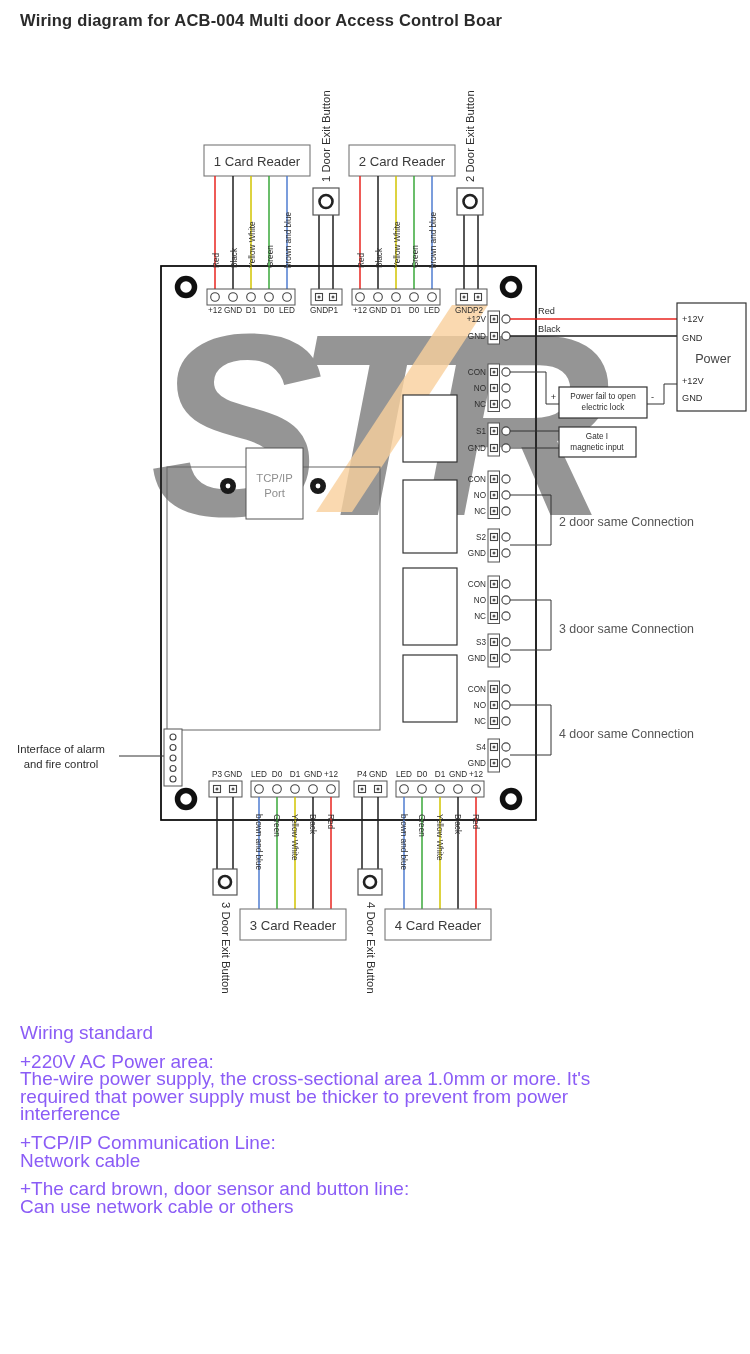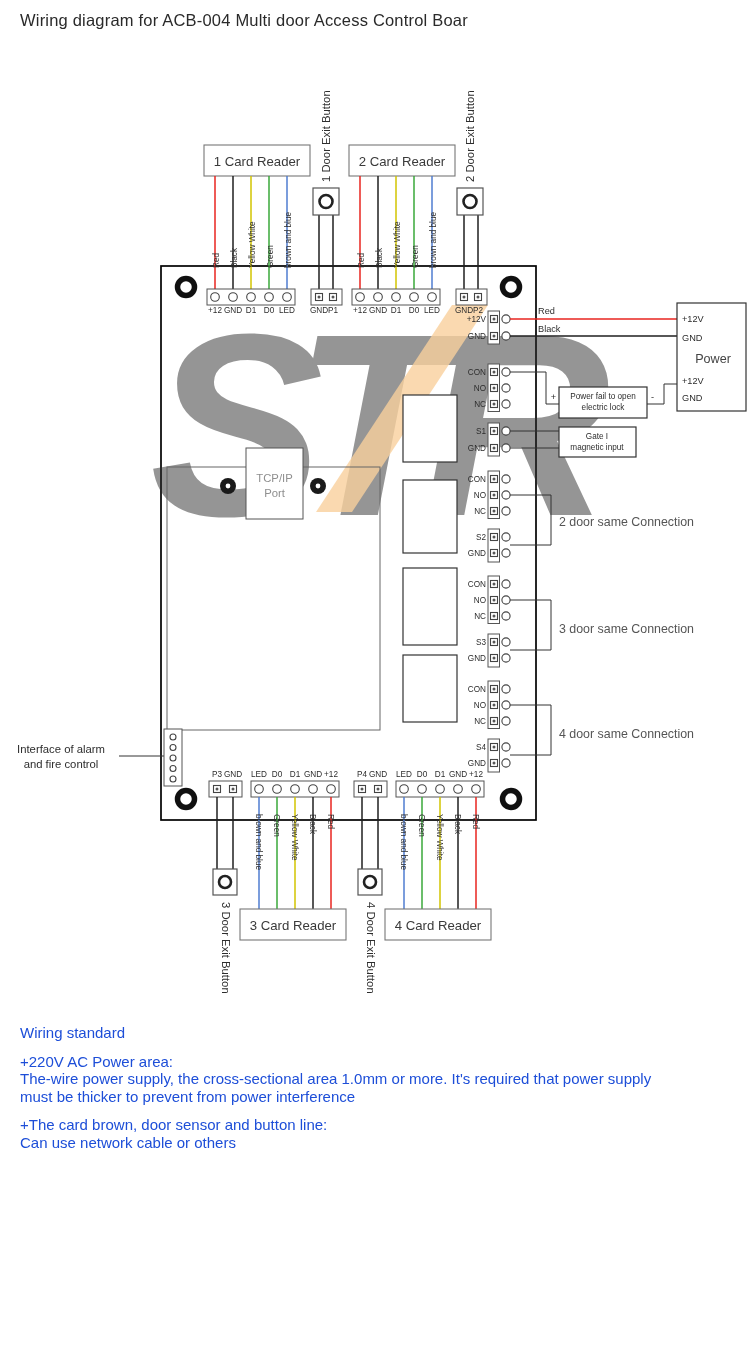--- a/index.html
+++ b/index.html
@@ -1,19 +1,19 @@
 <!DOCTYPE html>
 <html><head>
 <meta charset="utf-8">
 <style>
   html,body { margin:0; padding:0; background:#fff; }
   .page { position:relative; width:750px; height:1354px; background:#fff;
           font-family:"Liberation Sans", sans-serif; overflow:hidden; }
   .title { position:absolute; left:20px; top:11px; margin:0; font-size:16.5px;
-           font-weight:400; color:#2a2a2a; letter-spacing:.2px; }
+           font-weight:700; color:#2a2a2a; letter-spacing:.2px; }
   svg.diagram { position:absolute; left:0; top:0; }
   svg text { font-family:"Liberation Sans", sans-serif; fill:#2d2d2d; }
   .t8  { font-size:8.2px; }
   .t9  { font-size:9.2px; }
   .t11 { font-size:11.3px; }
   .t12 { font-size:12.4px; fill:#555; }
   .t13 { font-size:13.2px; fill:#3a3a3a; }
   .tp  { font-size:12.6px; fill:#444; }
   .mid { text-anchor:middle; }
   .end { text-anchor:end; }
@@ -25,22 +25,22 @@
   .inner { fill:none; stroke:#666; stroke-width:1; }
   .term  { fill:#fff; stroke:#444; stroke-width:1.1; }
   .dot   { fill:#555; stroke:none; }
   .hole  { fill:#fff; stroke:#101010; stroke-width:5.5; }
   .wire  { fill:none; stroke-width:1.5; }
   .thin  { fill:none; stroke:#333; stroke-width:1; }
   .btn   { fill:#fff; stroke:#555; stroke-width:1.2; }
   .btn-c { fill:#fff; stroke:#222; stroke-width:2.6; }
   .ring  { fill:#1a1a1a; stroke:none; }
   .ringc { fill:#fff; stroke:none; }
-  .notes { position:absolute; left:20px; top:1024px; width:640px; font-size:15px;
-           line-height:17.6px; color:#1d4ed8; }
+  .notes { position:absolute; left:20px; top:1024px; width:640px; font-size:19px;
+           line-height:17.6px; color:#8b5cf6; }
   .notes .para { margin-bottom:11px; }
 </style>
 </head>
 <body>
 
 <div class="page">
 
   <h1 class="title">Wiring diagram for ACB-004 Multi door Access Control Boar</h1>
 
   <svg class="diagram" width="750" height="1020" viewBox="0 0 750 1020">
@@ -415,18 +415,22 @@
     <div class="para">
       <div>Wiring standard</div>
     </div>
     <div class="para">
       <div>+220V AC Power area:</div>
       <div>The-wire power supply, the cross-sectional area 1.0mm or more. It's required that power supply must be thicker to prevent from power interference</div>
     </div>
     <div class="para">
     </div>
     <div class="para">
+      <div>+TCP/IP Communication Line:</div>
+      <div>Network cable</div>
+    </div>
+    <div class="para">
       <div>+The card brown, door sensor and button line:</div>
       <div>Can use network cable or others</div>
     </div>
   </div>
 
 </div>
 
 </body></html>

